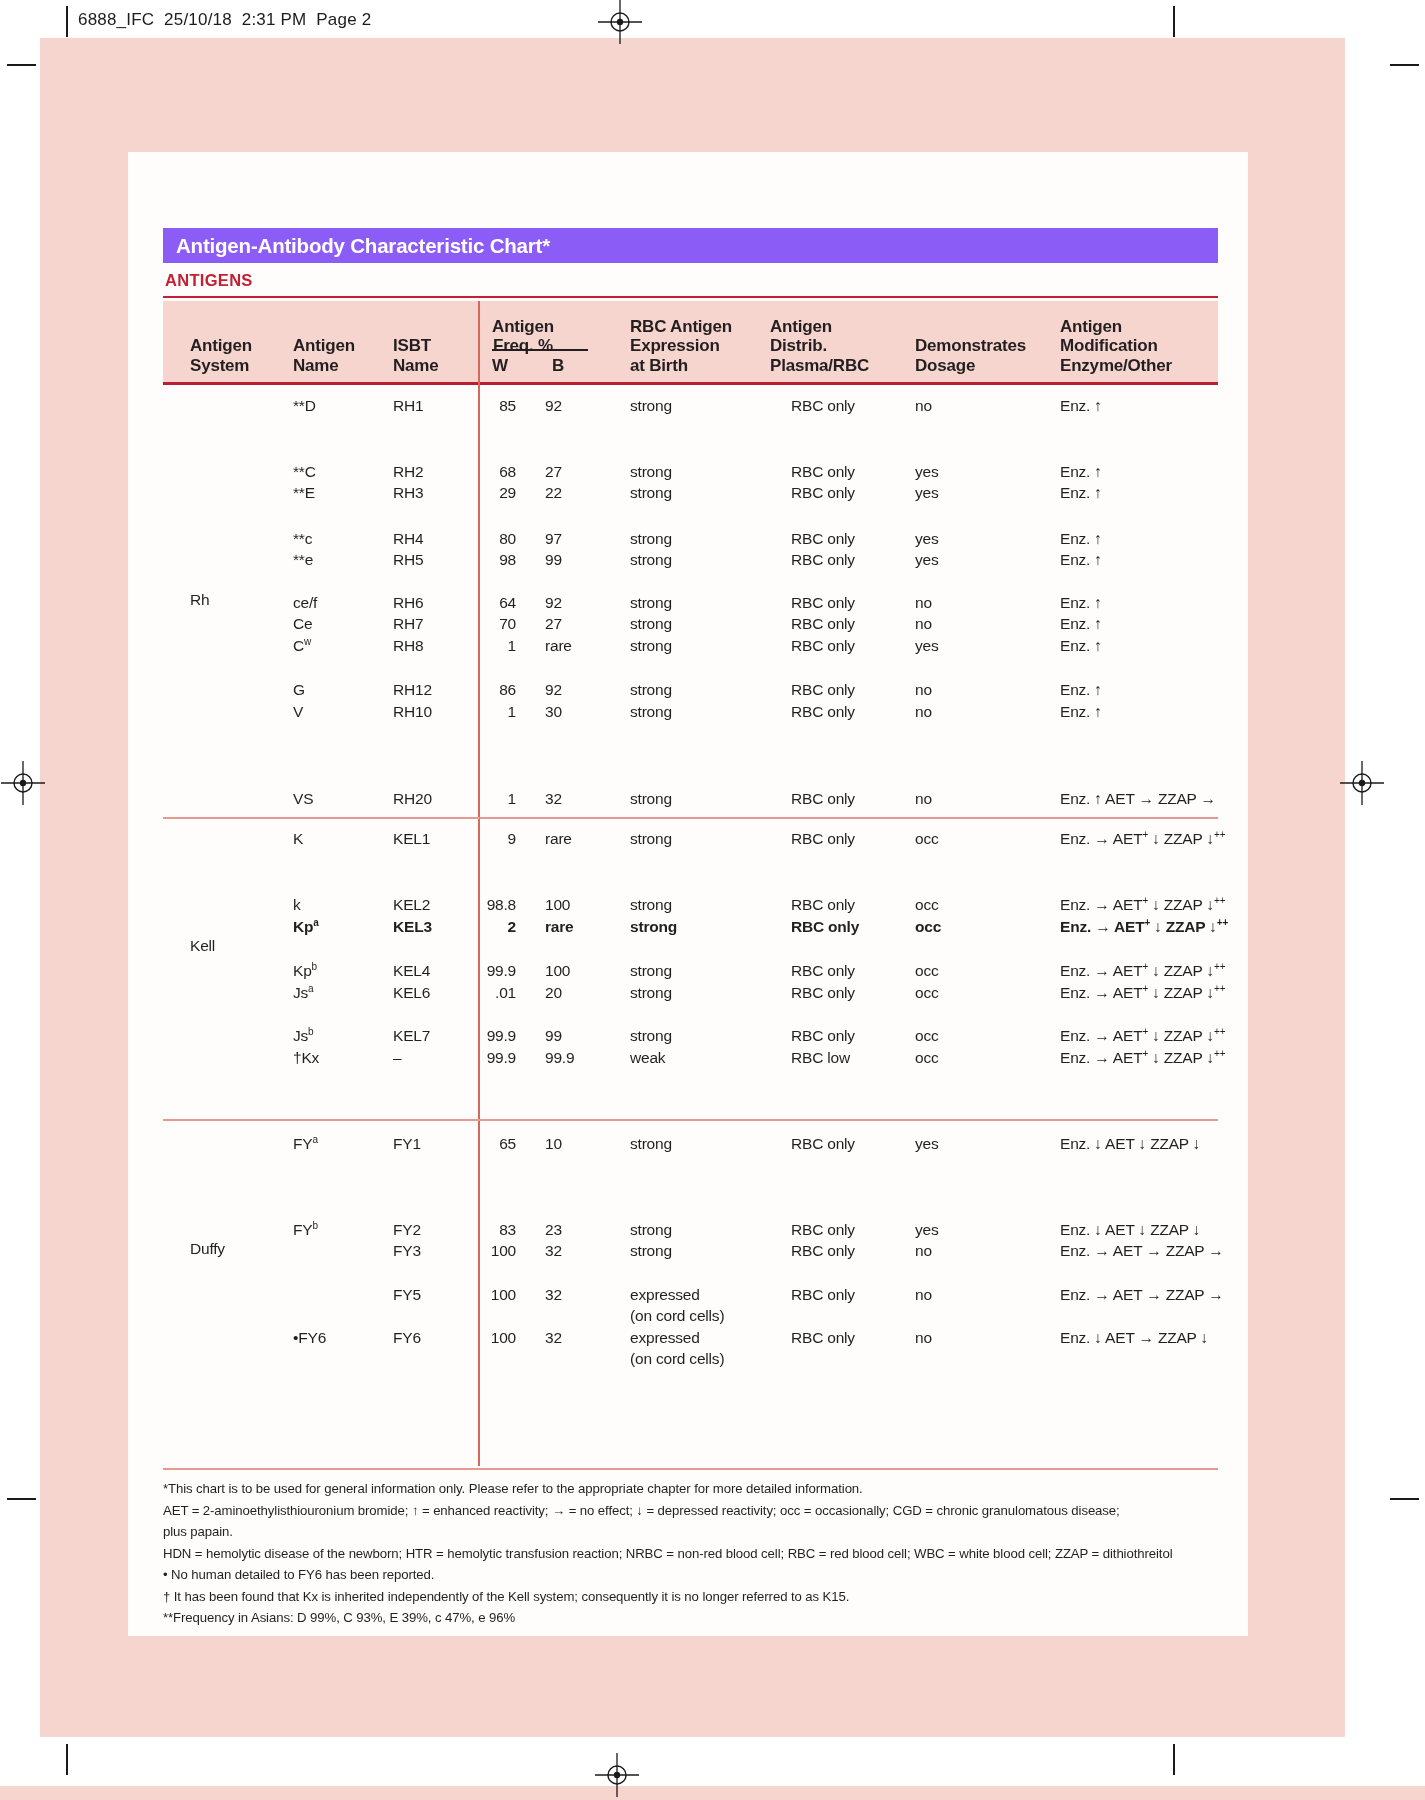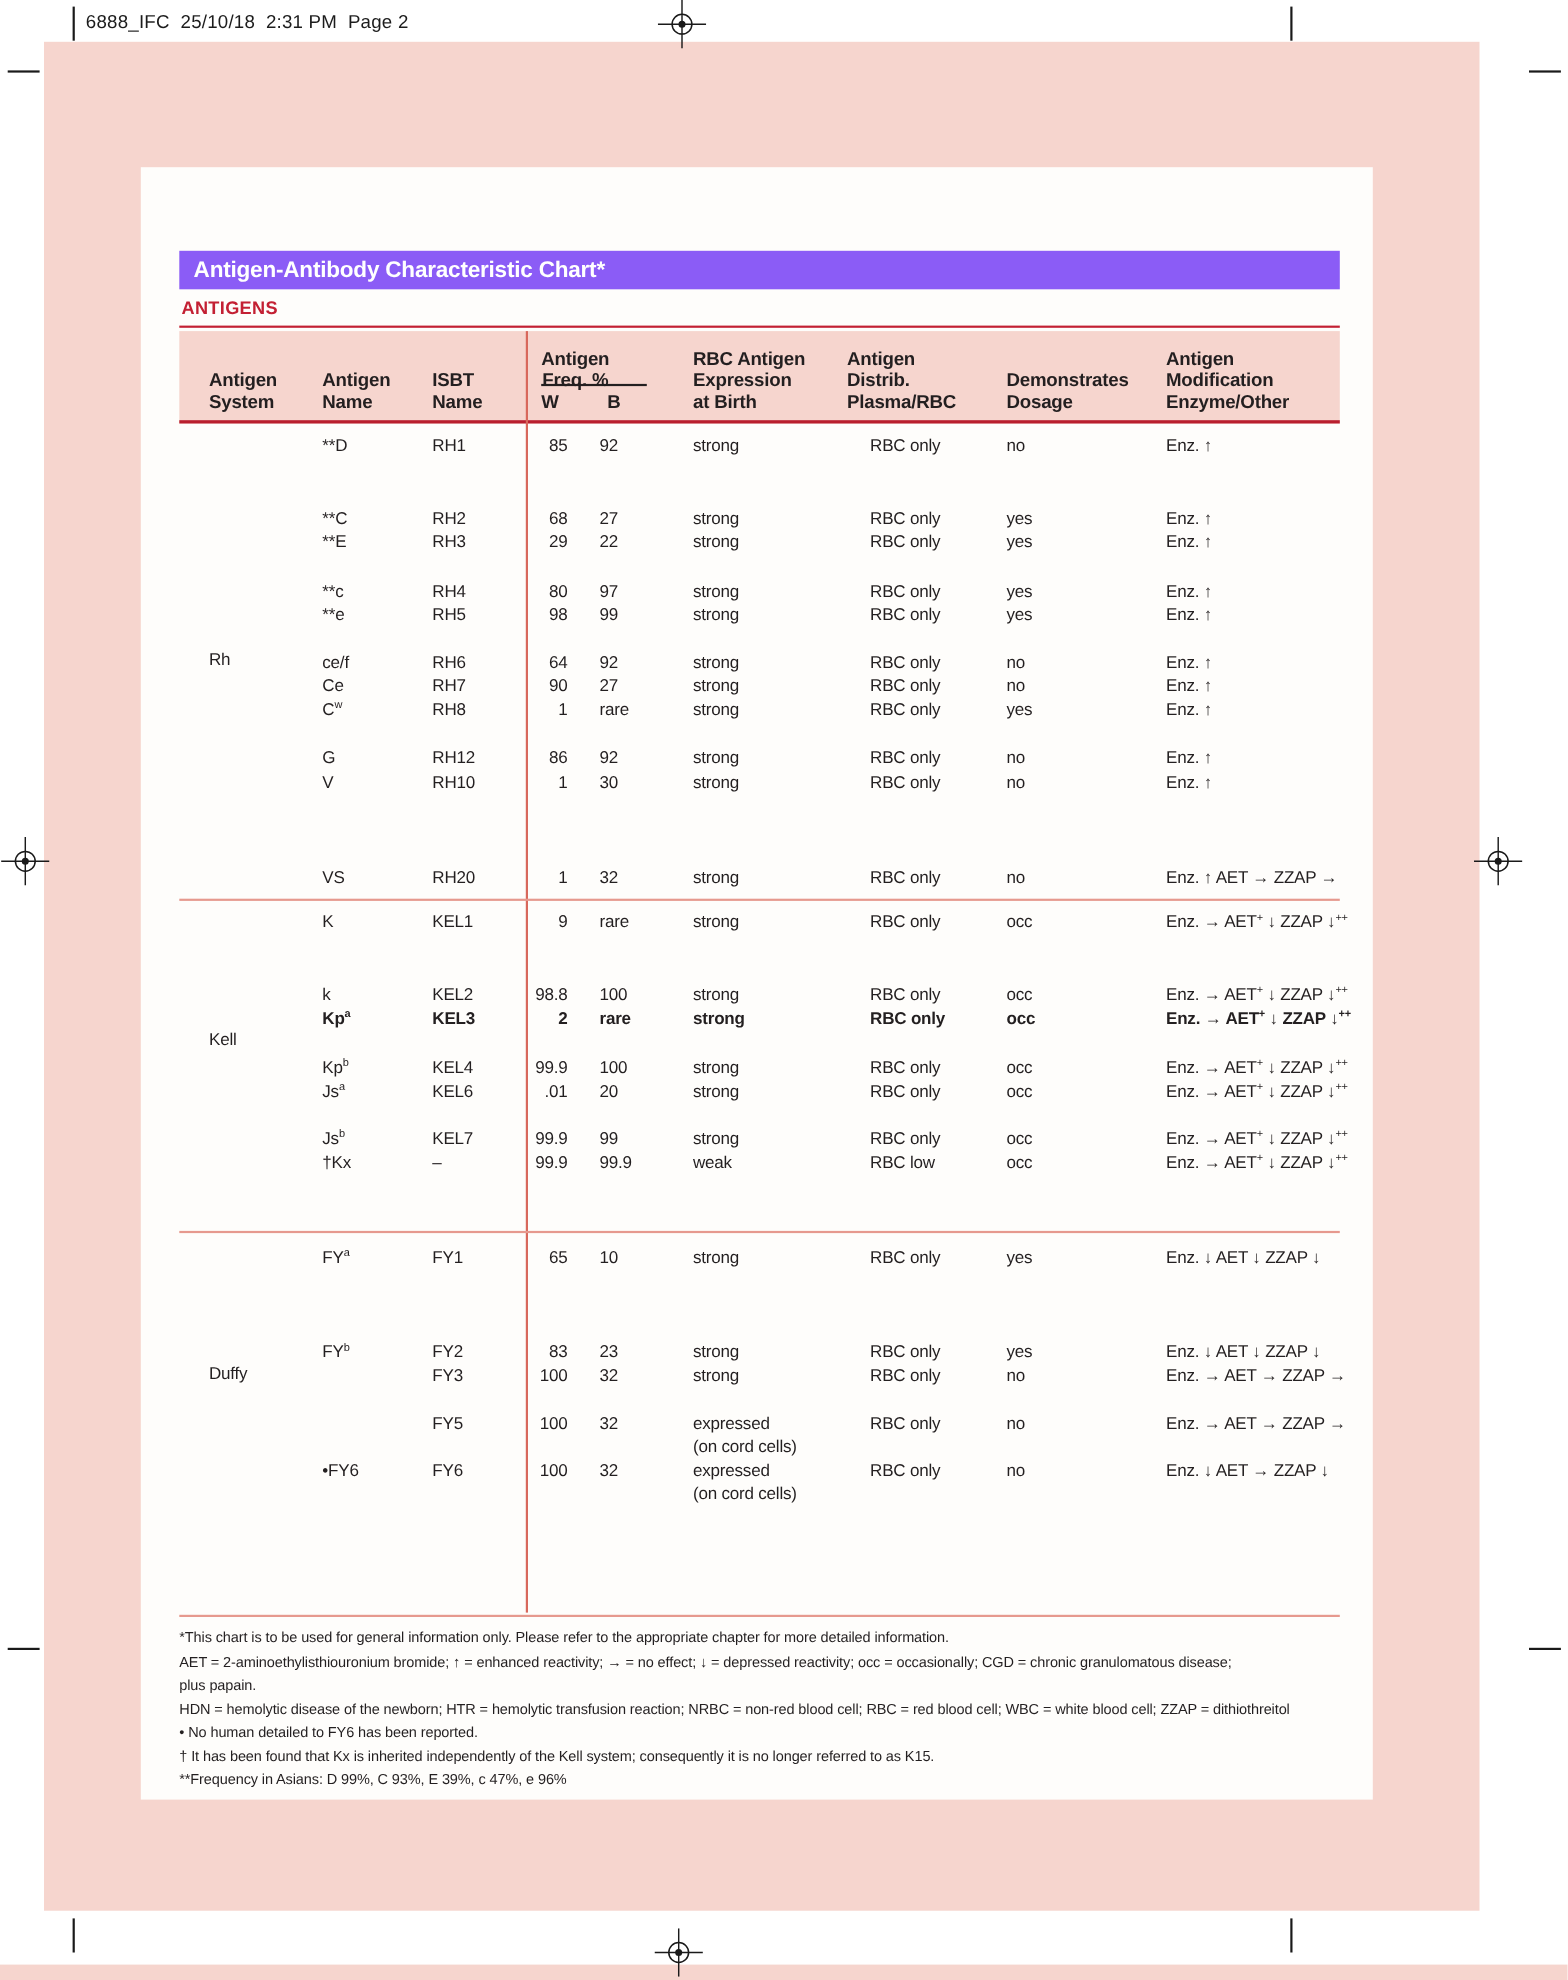--- a/index.html
+++ b/index.html
@@ -201,21 +201,21 @@
           <div class="c c-w">64</div>
           <div class="c c-b">92</div>
           <div class="c c-expr">strong</div>
           <div class="c c-dist">RBC only</div>
           <div class="c c-dos">no</div>
           <div class="c c-enz">Enz. ↑</div>
         </div>
         <div class="t-row" style="margin-top: 0px;">
           <div class="c c-name">Ce</div>
           <div class="c c-isbt">RH7</div>
-          <div class="c c-w">90</div>
+          <div class="c c-w">70</div>
           <div class="c c-b">27</div>
           <div class="c c-expr">strong</div>
           <div class="c c-dist">RBC only</div>
           <div class="c c-dos">no</div>
           <div class="c c-enz">Enz. ↑</div>
         </div>
         <div class="t-row" style="margin-top: 0px;">
           <div class="c c-name">C<sup>w</sup></div>
           <div class="c c-isbt">RH8</div>
           <div class="c c-w">1</div>

